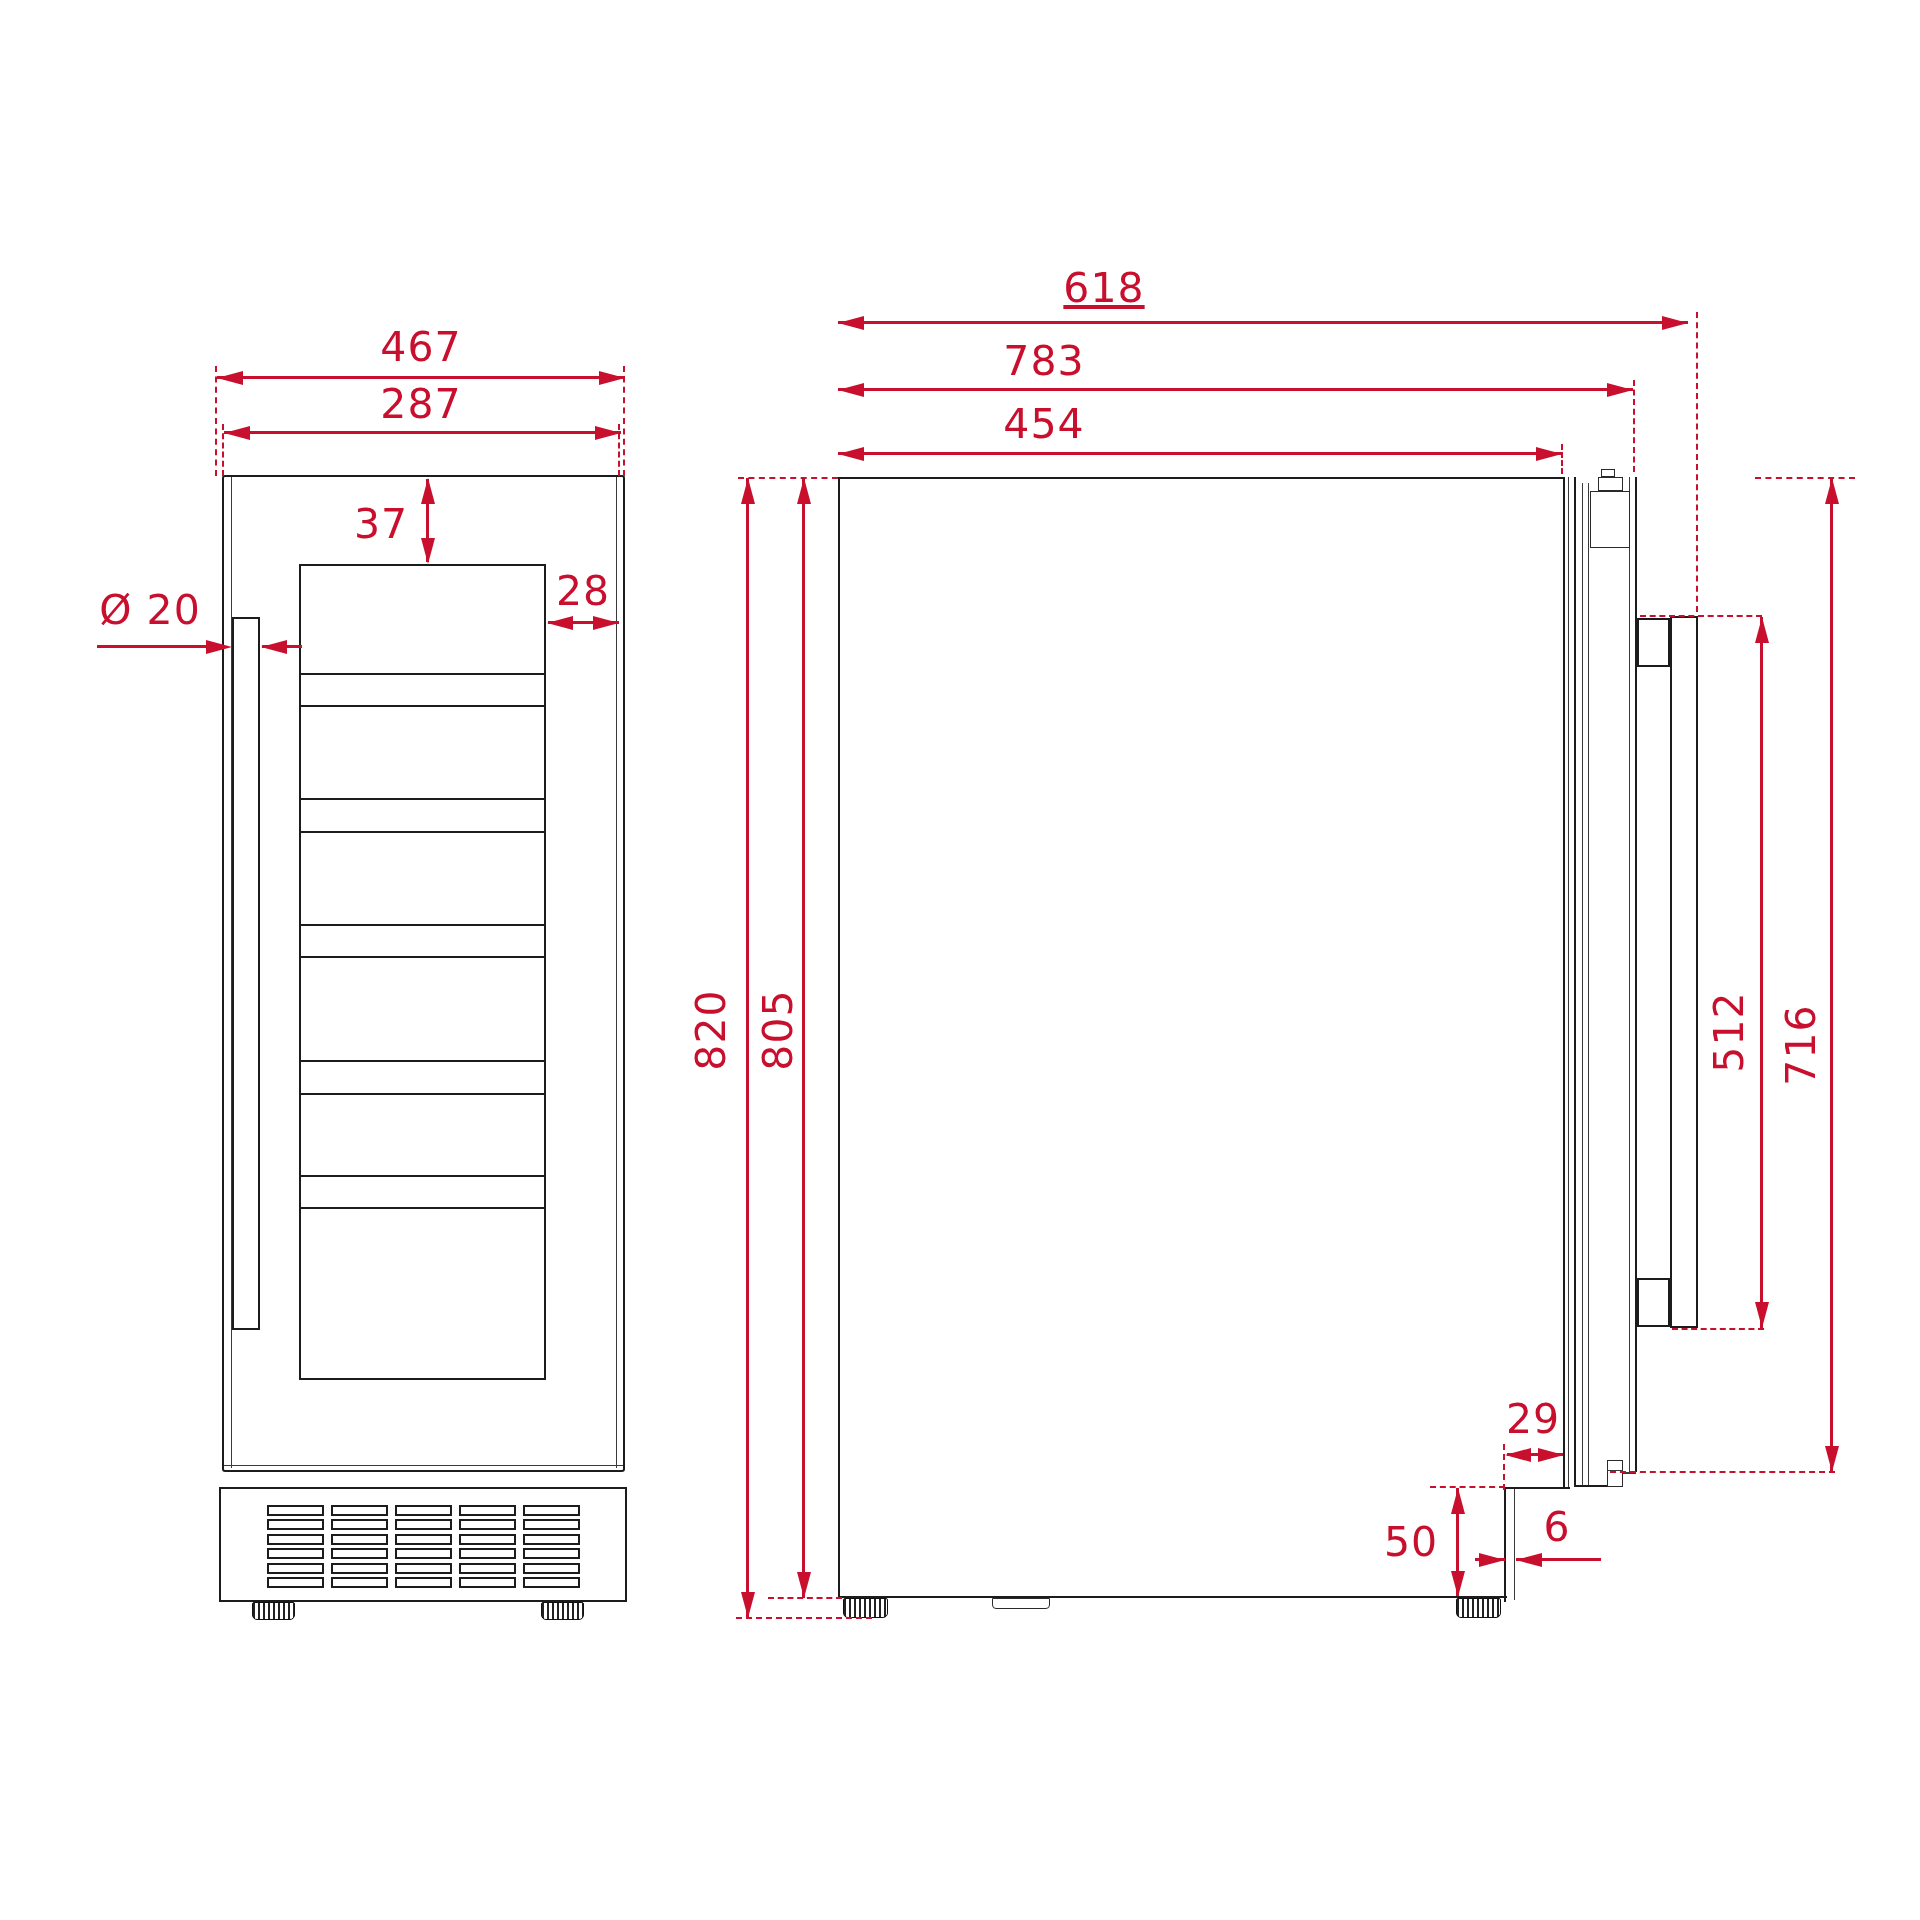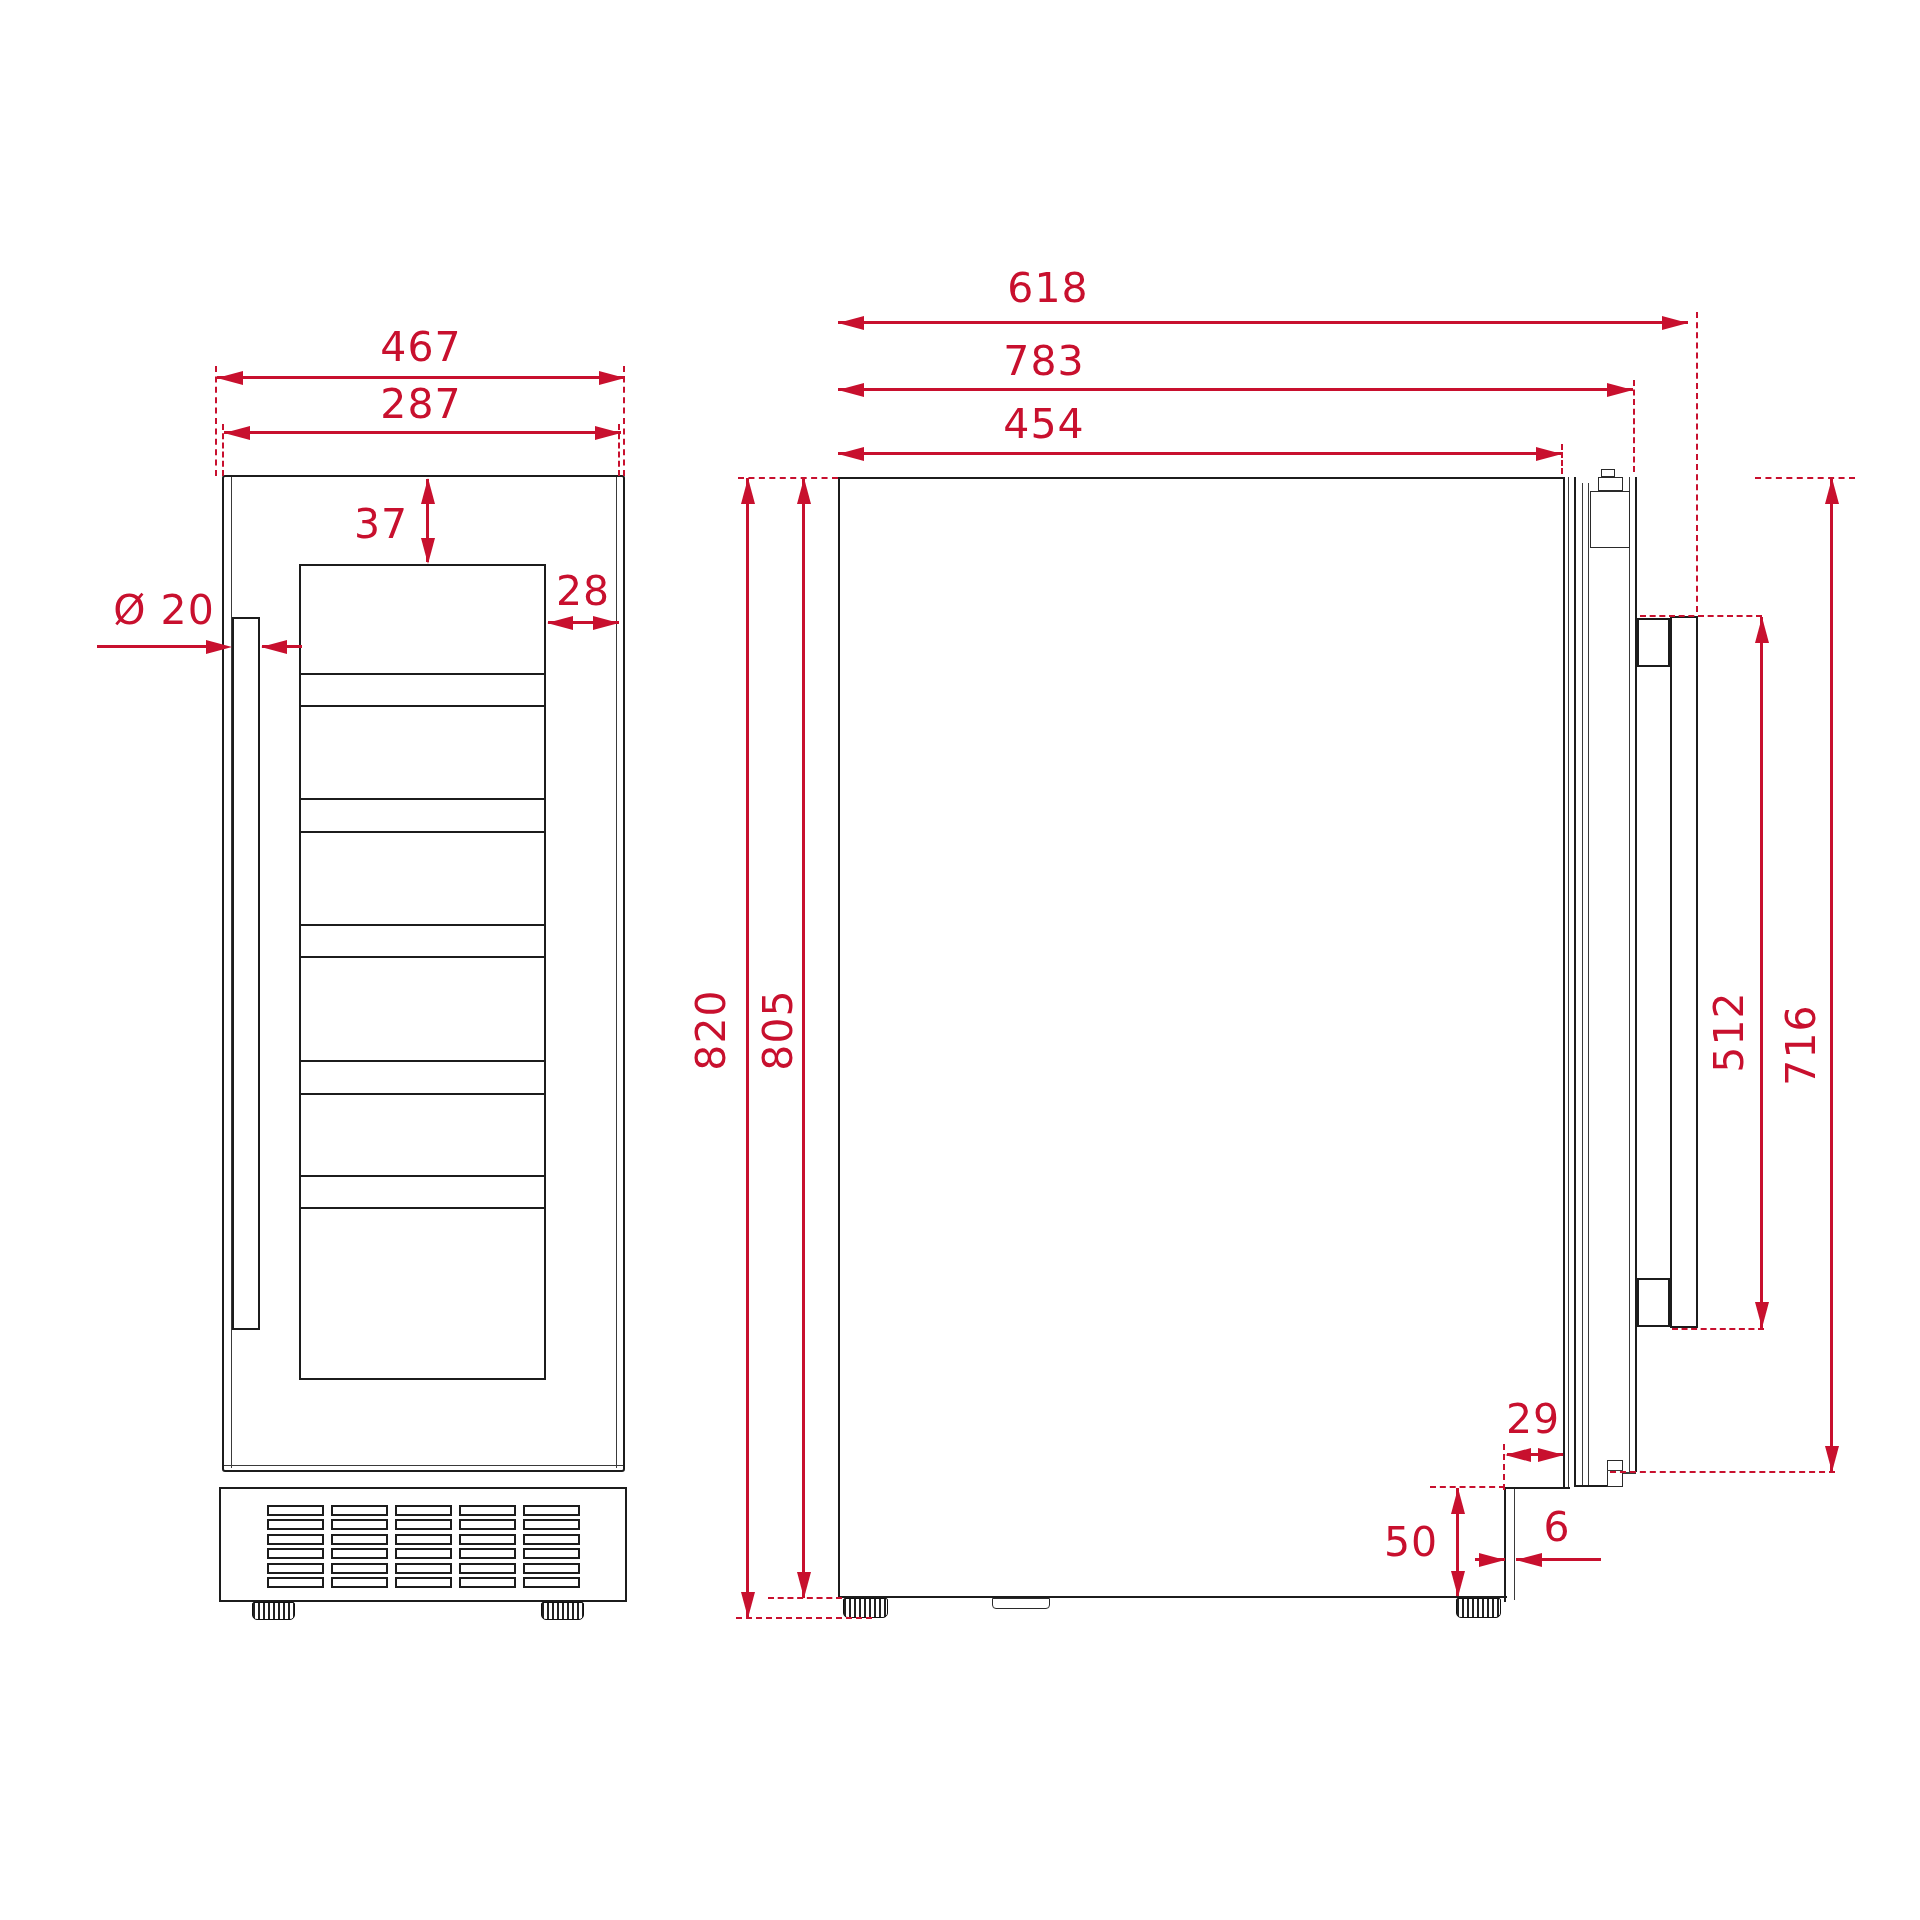--- a/index.html
+++ b/index.html
@@ -108,21 +108,21 @@
 
     <div class="rl" style="left:548px;top:621px;width:71px;height:3px;"></div>
     <div class="aL" style="left:547px;top:615.5px;"></div>
     <div class="aR" style="left:593px;top:615.5px;"></div>
     <div class="lbl" style="left:583px;top:591px;">28</div>
 
     <div class="rl" style="left:97px;top:645px;width:110px;height:3px;"></div>
     <div class="aR" style="left:206px;top:639.5px;"></div>
     <div class="rl" style="left:262px;top:645px;width:40px;height:3px;"></div>
     <div class="aL" style="left:261px;top:639.5px;"></div>
-    <div class="lbl" style="left:164px;top:610px;text-align:center;">Ø 20</div>
+    <div class="lbl" style="left:150px;top:610px;text-align:center;">Ø 20</div>
   </div>
 
   <div class="abs" style="left:0;top:0;width:0;height:0;">
 
     <div class="k" style="left:838px;top:477px;width:727px;height:2px;"></div>
     <div class="k" style="left:838px;top:477px;width:2px;height:1121px;"></div>
     <div class="k" style="left:1563px;top:477px;width:2px;height:1010px;"></div>
     <div class="k1" style="left:1568px;top:477px;width:1px;height:1010px;"></div>
     <div class="k" style="left:838px;top:1596px;width:669px;height:2px;"></div>
 
@@ -149,21 +149,21 @@
     <div class="box" style="left:1670px;top:616px;width:28px;height:712px;"></div>
 
     <div class="box1" style="left:992px;top:1598px;width:58px;height:11px;border-radius:0 0 4px 4px;"></div>
     <div class="foot" style="left:843px;top:1598px;width:45px;height:20px;"></div>
     <div class="foot" style="left:1456px;top:1598px;width:45px;height:20px;"></div>
 
     <div class="rl" style="left:838px;top:321px;width:850px;height:3px;"></div>
     <div class="aL" style="left:838px;top:315.5px;"></div>
     <div class="aR" style="left:1662px;top:315.5px;"></div>
     <div class="dv" style="left:1696px;top:312px;height:300px;"></div>
-    <div class="lbl" style="left:1048px;top:288px;">618</div>
+    <div class="lbl" style="left:1104px;top:288px;text-decoration:underline;">618</div>
 
     <div class="rl" style="left:838px;top:388px;width:795px;height:3px;"></div>
     <div class="aL" style="left:838px;top:382.5px;"></div>
     <div class="aR" style="left:1607px;top:382.5px;"></div>
     <div class="dv" style="left:1633px;top:380px;height:92px;"></div>
     <div class="lbl" style="left:1044px;top:361px;">783</div>
 
     <div class="rl" style="left:838px;top:452px;width:724px;height:3px;"></div>
     <div class="aL" style="left:838px;top:446.5px;"></div>
     <div class="aR" style="left:1536px;top:446.5px;"></div>

